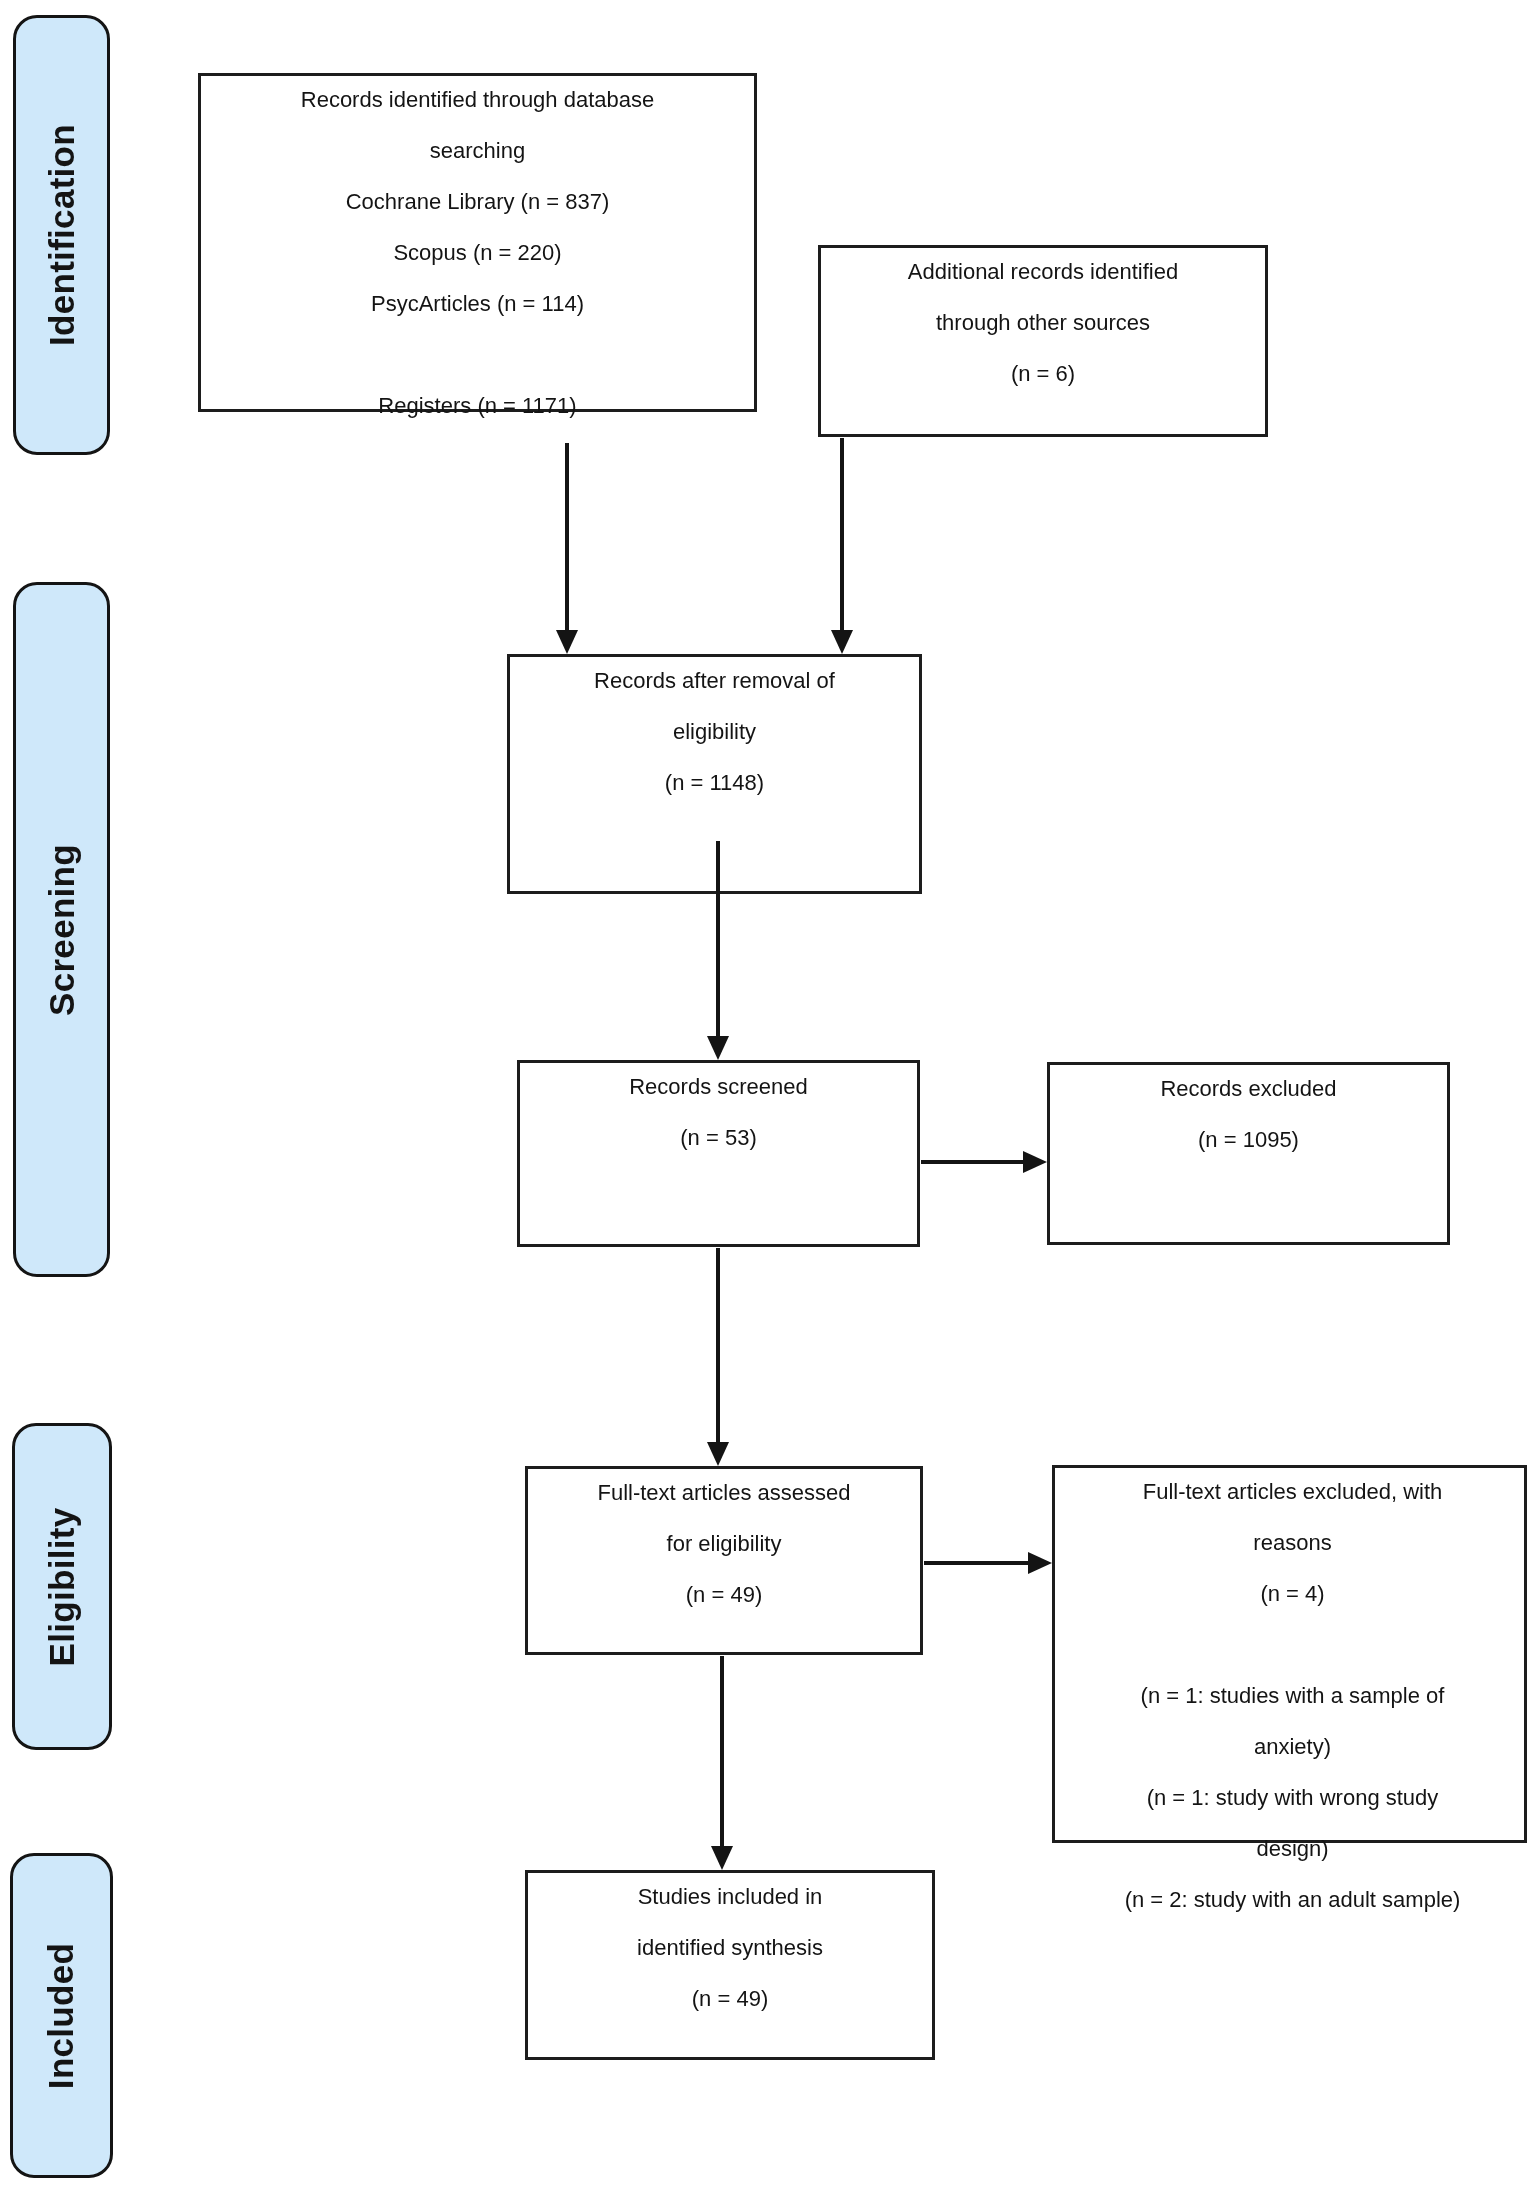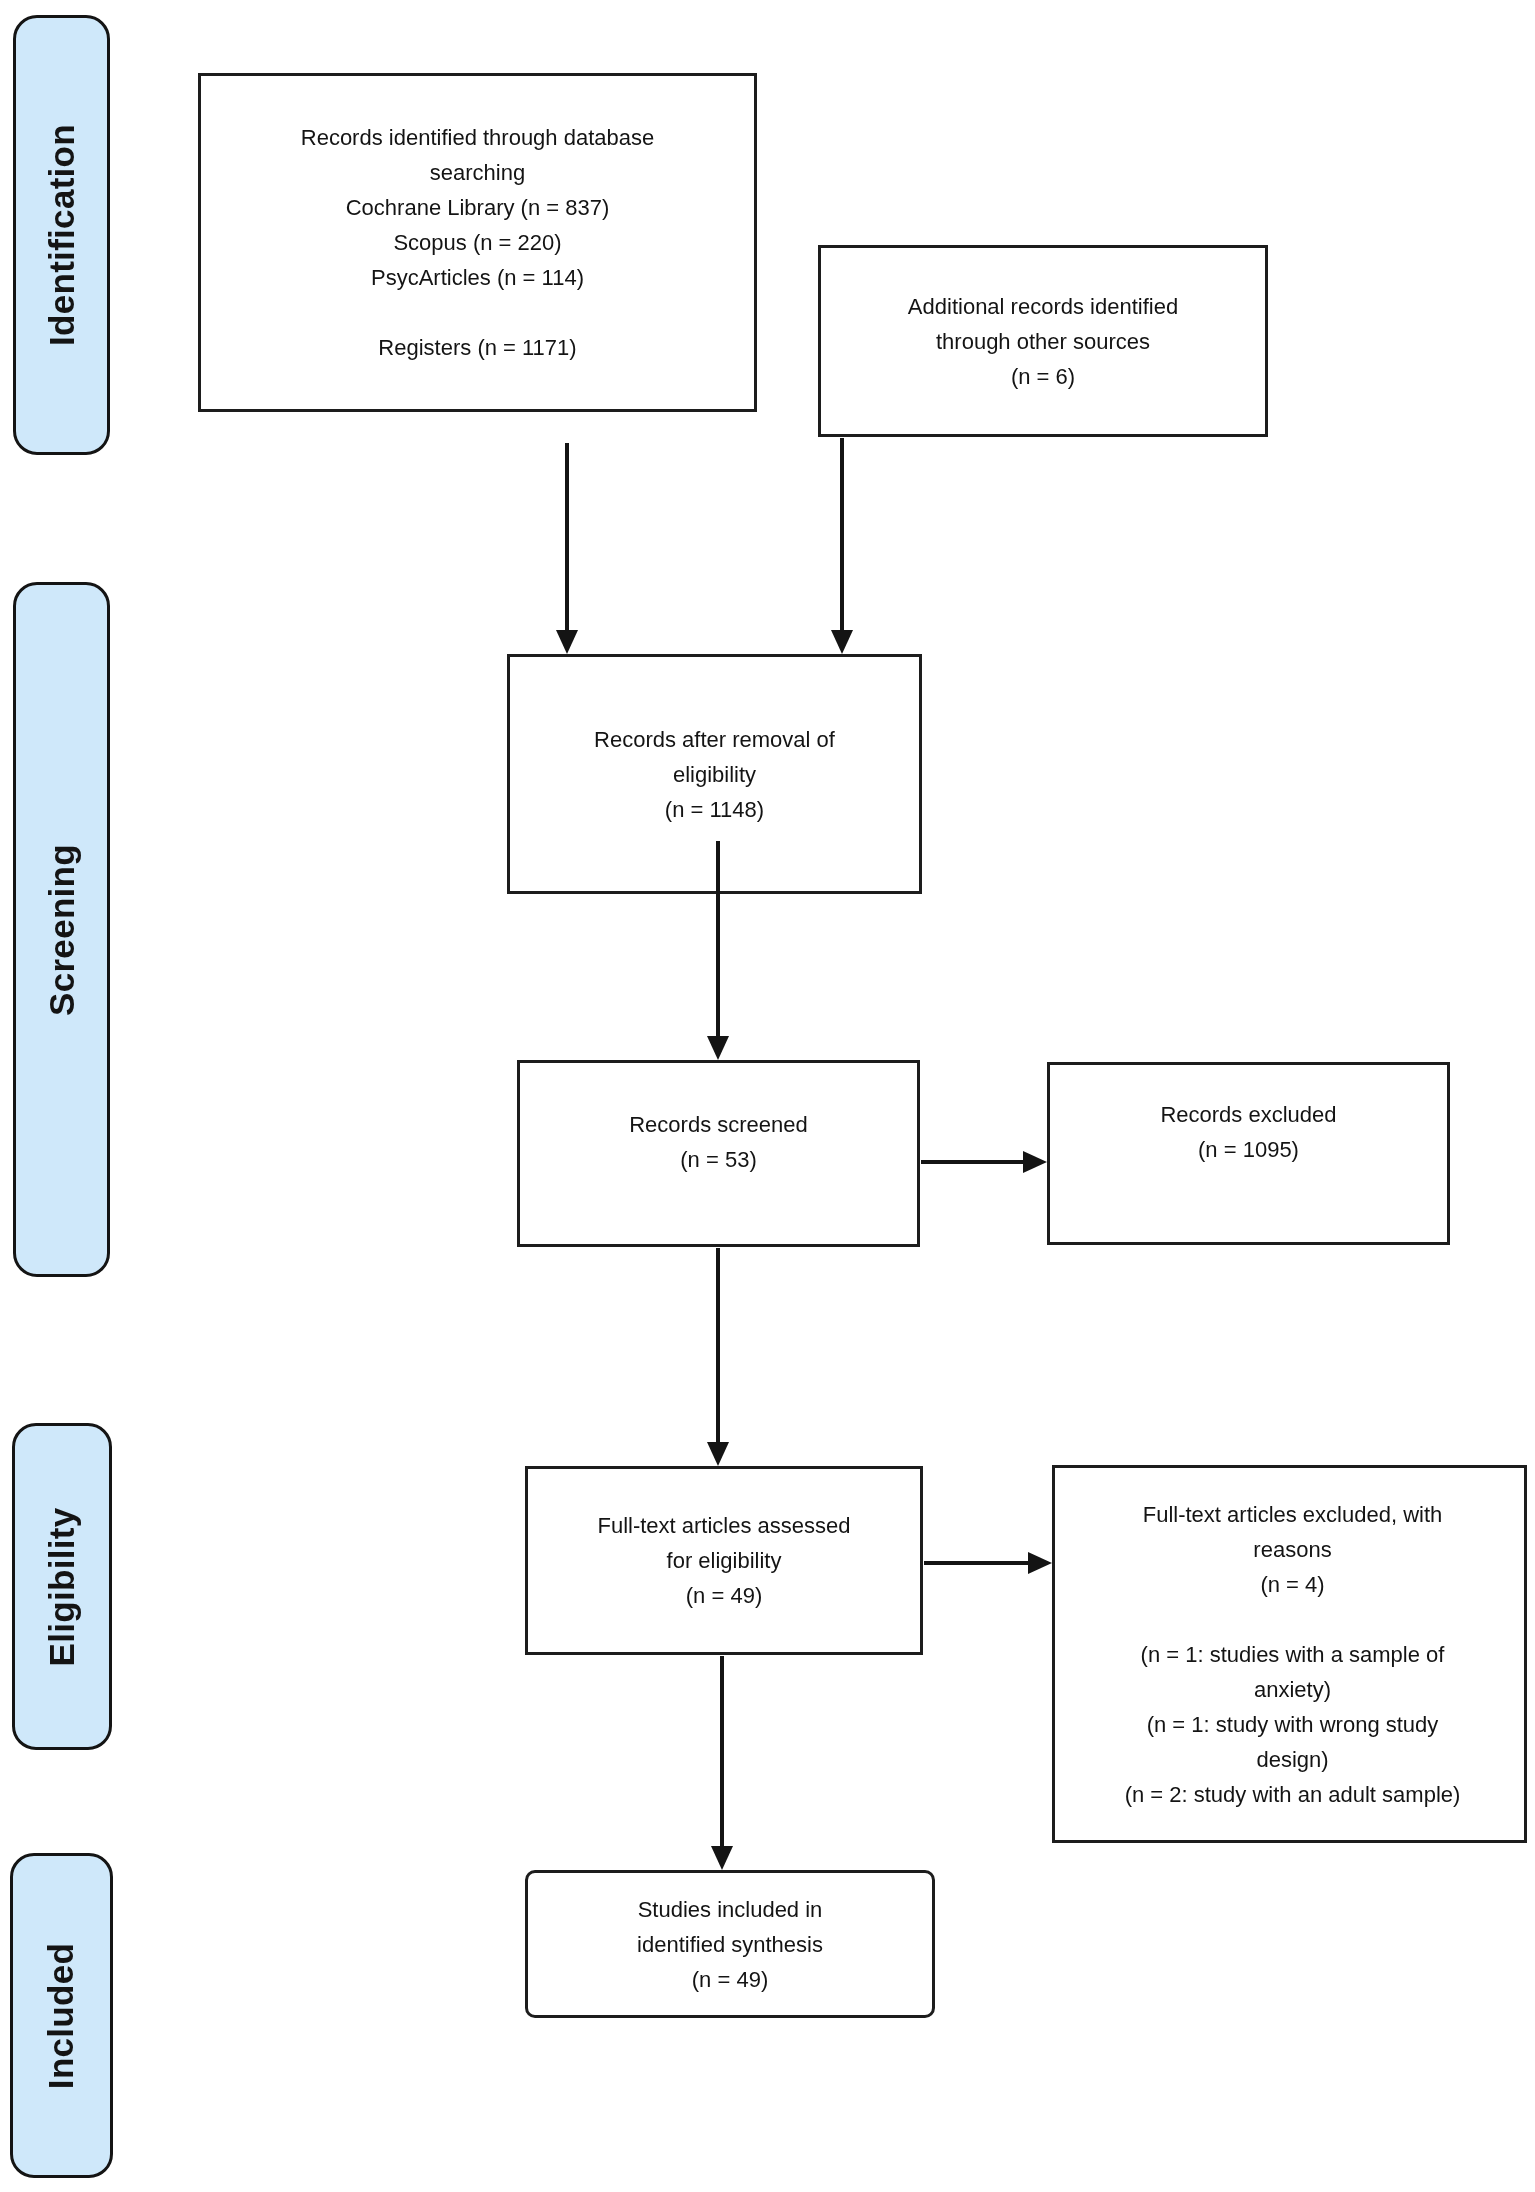--- a/index.html
+++ b/index.html
@@ -27,24 +27,25 @@
     font-size:35px;
     letter-spacing:.3px;
   }
   
   .fbox{
     position:absolute;
     background:#ffffff;
     border:3px solid #1d1d1d;
     box-sizing:border-box;
     display:flex;flex-direction:column;
-    align-items:center;justify-content:center;
+    align-items:center;justify-content:flex-start;
     text-align:center;
     font-size:22px;
     padding:6px 10px;
+    gap:16px;
   }
   .bline{min-height:35px;line-height:35px;white-space:nowrap;}
   svg.arrows{position:absolute;left:0;top:0;}
   svg.arrows line{stroke:#141414;stroke-width:4;}
   svg.arrows polygon{fill:#141414;}
 </style>
 </head>
 <body>
 
 <div class="canvas">
@@ -108,21 +109,21 @@
     <div class="bline">reasons</div>
     <div class="bline">(n = 4)</div>
     <div class="bline"></div>
     <div class="bline">(n = 1: studies with a sample of</div>
     <div class="bline">anxiety)</div>
     <div class="bline">(n = 1: study with wrong study</div>
     <div class="bline">design)</div>
     <div class="bline">(n = 2: study with an adult sample)</div>
   </div>
 
-  <div class="fbox" style="left:525px;top:1870px;width:410px;height:148px;border-radius:10px;">
+  <div class="fbox" style="left:525px;top:1870px;width:410px;height:190px;">
     <div class="bline">Studies included in</div>
     <div class="bline">identified synthesis</div>
     <div class="bline">(n = 49)</div>
   </div>
 
   <svg class="arrows" width="1535" height="2192" viewBox="0 0 1535 2192">
     <g>
       <line x1="567" y1="443" x2="567" y2="632"></line>
       <polygon points="556,630 578,630 567,654"></polygon>
     </g>

